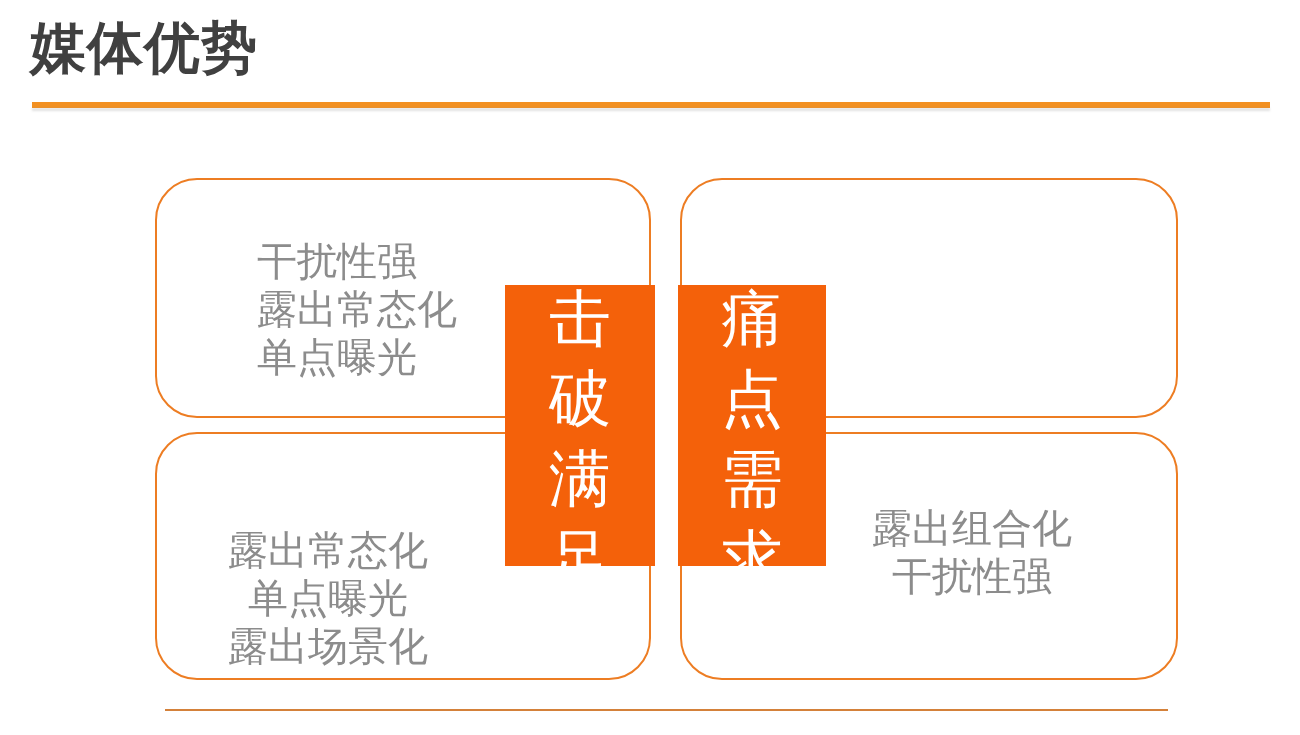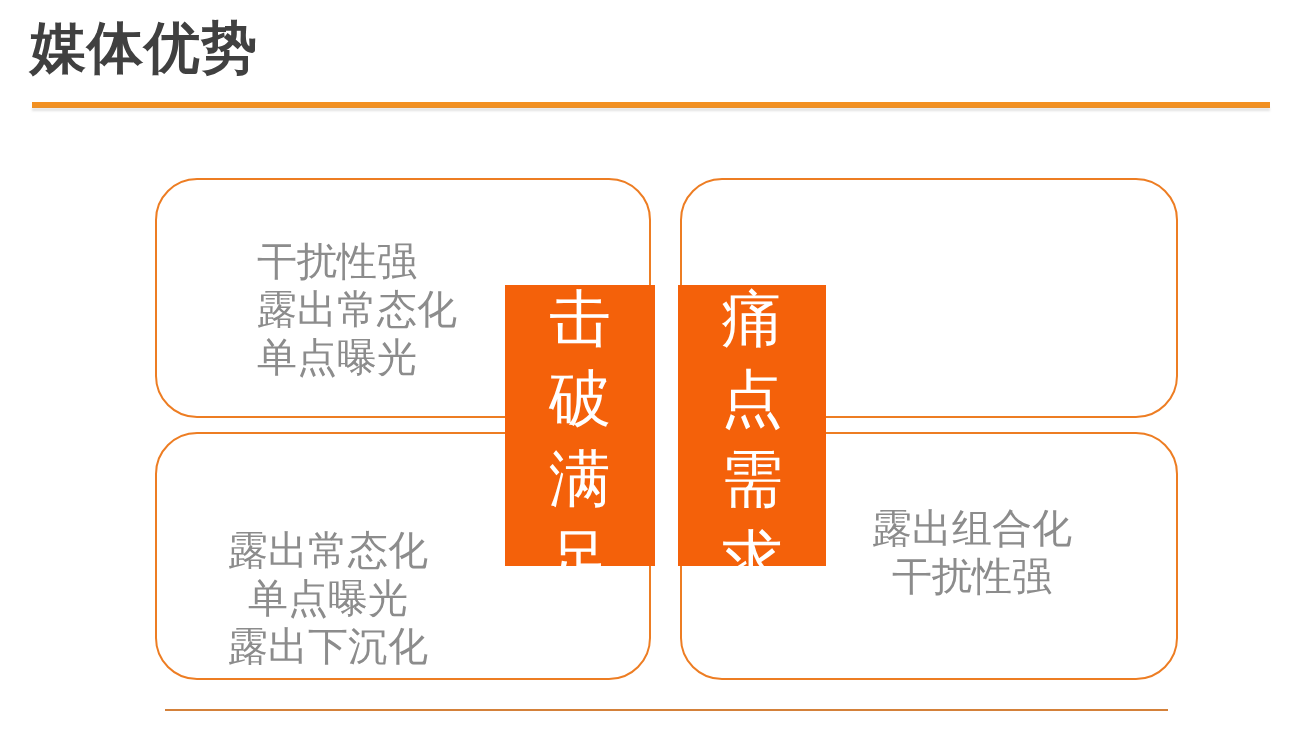--- a/index.html
+++ b/index.html
@@ -149,21 +149,21 @@
     <span class="line">露出常态化</span>
     <span class="line">单点曝光</span>
   </div>
 
   <div class="quad quad-tr"></div>
 
   <div class="quad quad-bl"></div>
   <div class="quad-text text-bl">
     <span class="line">露出常态化</span>
     <span class="line">单点曝光</span>
-    <span class="line">露出下沉化</span>
+    <span class="line">露出场景化</span>
   </div>
 
   <div class="quad quad-br"></div>
   <div class="quad-text text-br">
     <span class="line">露出组合化</span>
     <span class="line">干扰性强</span>
   </div>
 
   <div class="center-block block-left">
     <div class="vtext">

